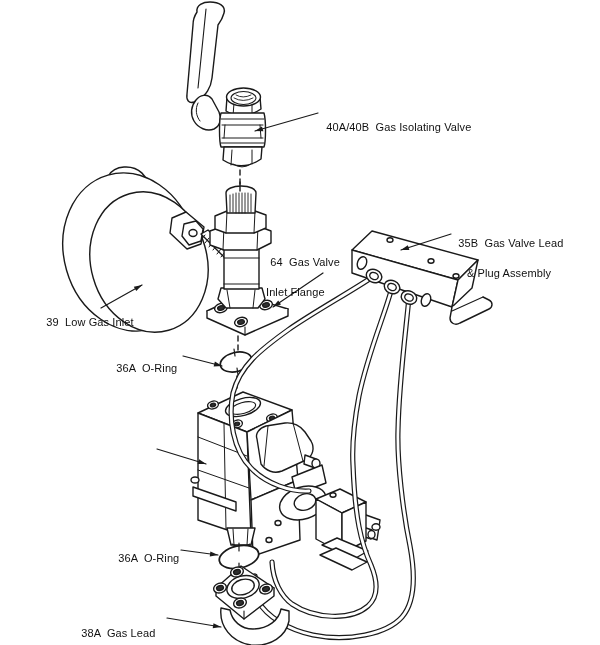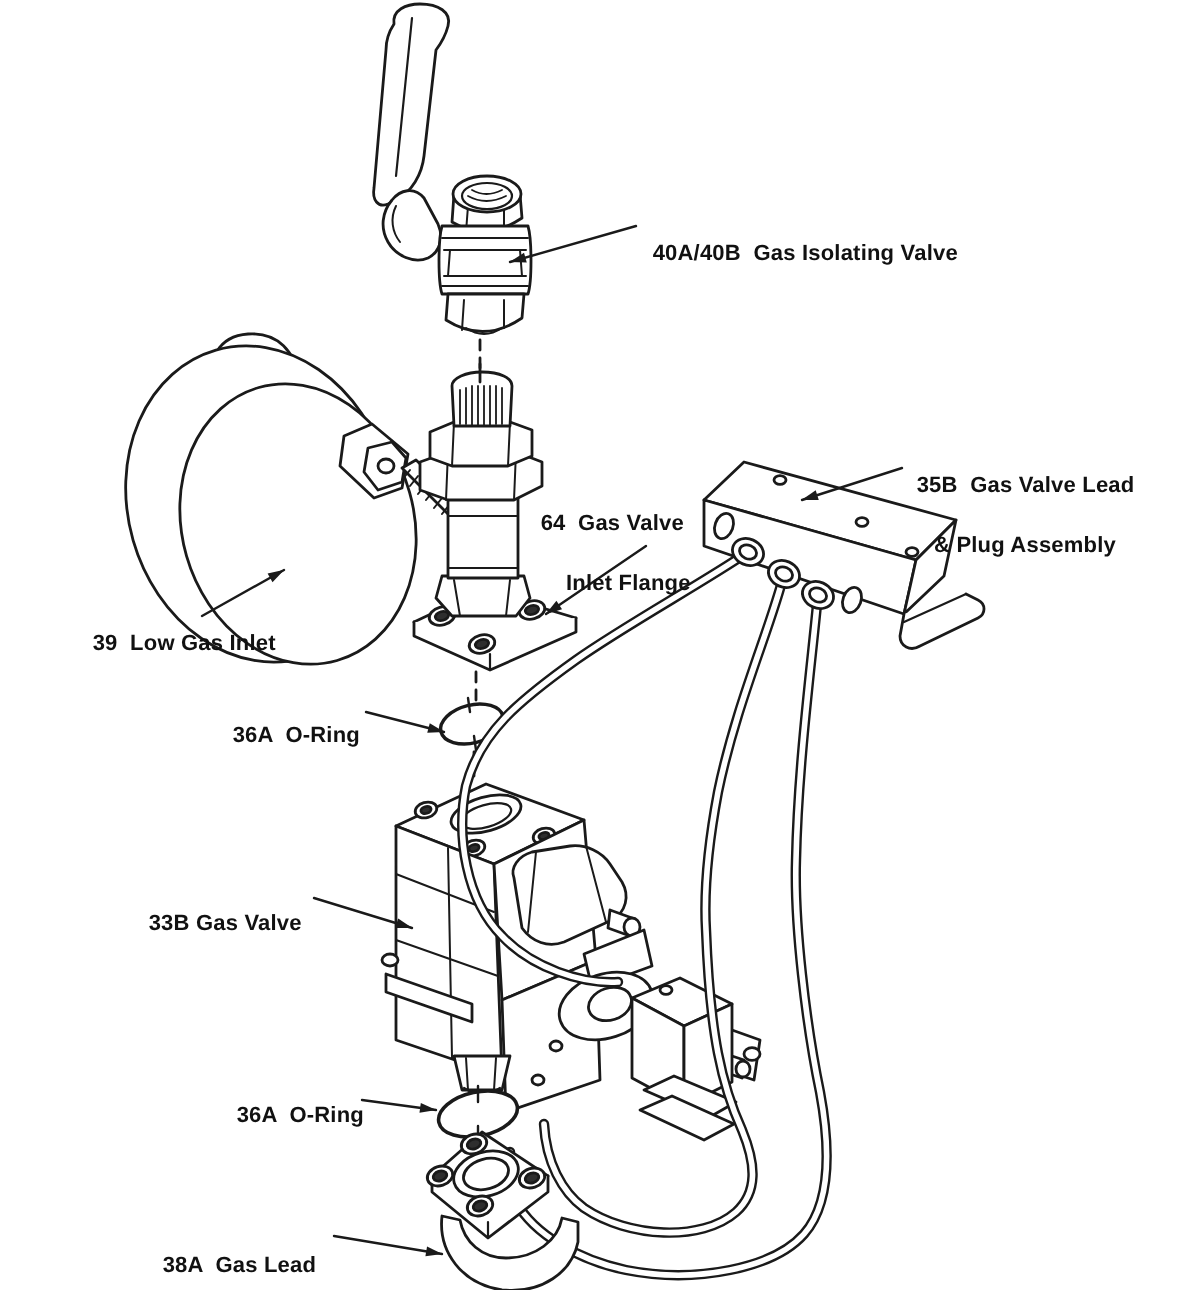--- a/index.html
+++ b/index.html
@@ -1,19 +1,19 @@
 <!DOCTYPE html>
 <html><head>
 <meta charset="utf-8">
 <style>
   html,body{margin:0;padding:0;background:#fff;}
   #stage{position:relative;width:600px;height:645px;background:#fff;overflow:hidden;
          font-family:"Liberation Sans",sans-serif;}
   #art{position:absolute;left:0;top:0;}
-  .lbl{position:absolute;font-weight:700;font-size:11px;line-height:15px;color:#111;
+  .lbl{position:absolute;font-weight:400;font-size:11px;line-height:15px;color:#111;
        white-space:pre;letter-spacing:.1px;}
   .lbl .l2{display:block;}
 </style>
 </head>
 <body>
 
 <div id="stage">
 
 <svg id="art" width="600" height="645" viewBox="0 0 600 645" fill="none" stroke="#1a1a1a" stroke-width="1.4" stroke-linecap="round" stroke-linejoin="round">
   <defs>
@@ -216,34 +216,31 @@
   <span>40A/40B  Gas Isolating Valve</span>
 </div>
 
 <div class="lbl" style="left:452px;top:221px">
   <span>35B  Gas Valve Lead</span>
   <span class="l2" style="padding-left:15px">&amp; Plug Assembly</span>
 </div>
 
 <div class="lbl" style="left:264px;top:240px">
   <span>64  Gas Valve</span>
-  <span class="l2" style="padding-left:19px">Inlet Flange</span>
+  <span class="l2" style="padding-left:2px">Inlet Flange</span>
 </div>
 
 <div class="lbl" style="left:40px;top:300px">
   <span>39  Low Gas Inlet</span>
 </div>
 
 <div class="lbl" style="left:110px;top:346px">
   <span>36A  O-Ring</span>
 </div>
 
-<div class="lbl" style="left:68px;top:440px">
-  <span>33B Gas Valve</span>
-</div>
 
 <div class="lbl" style="left:112px;top:536px">
   <span>36A  O-Ring</span>
 </div>
 
 <div class="lbl" style="left:75px;top:611px">
   <span>38A  Gas Lead</span>
   
 </div>
 

